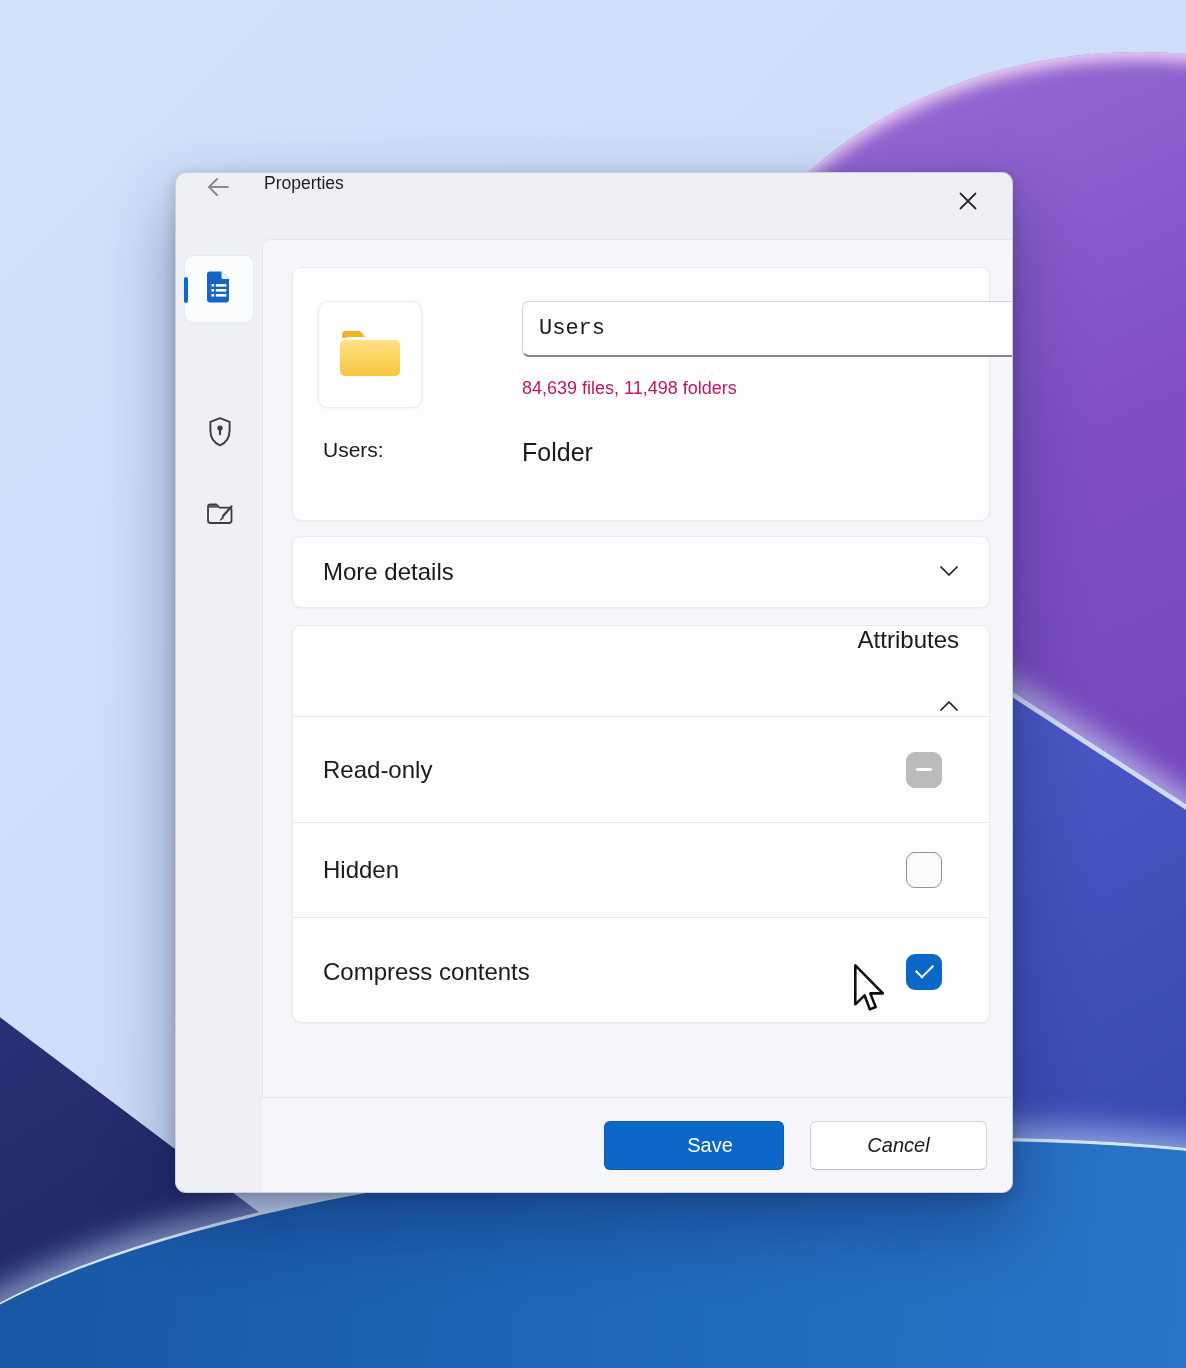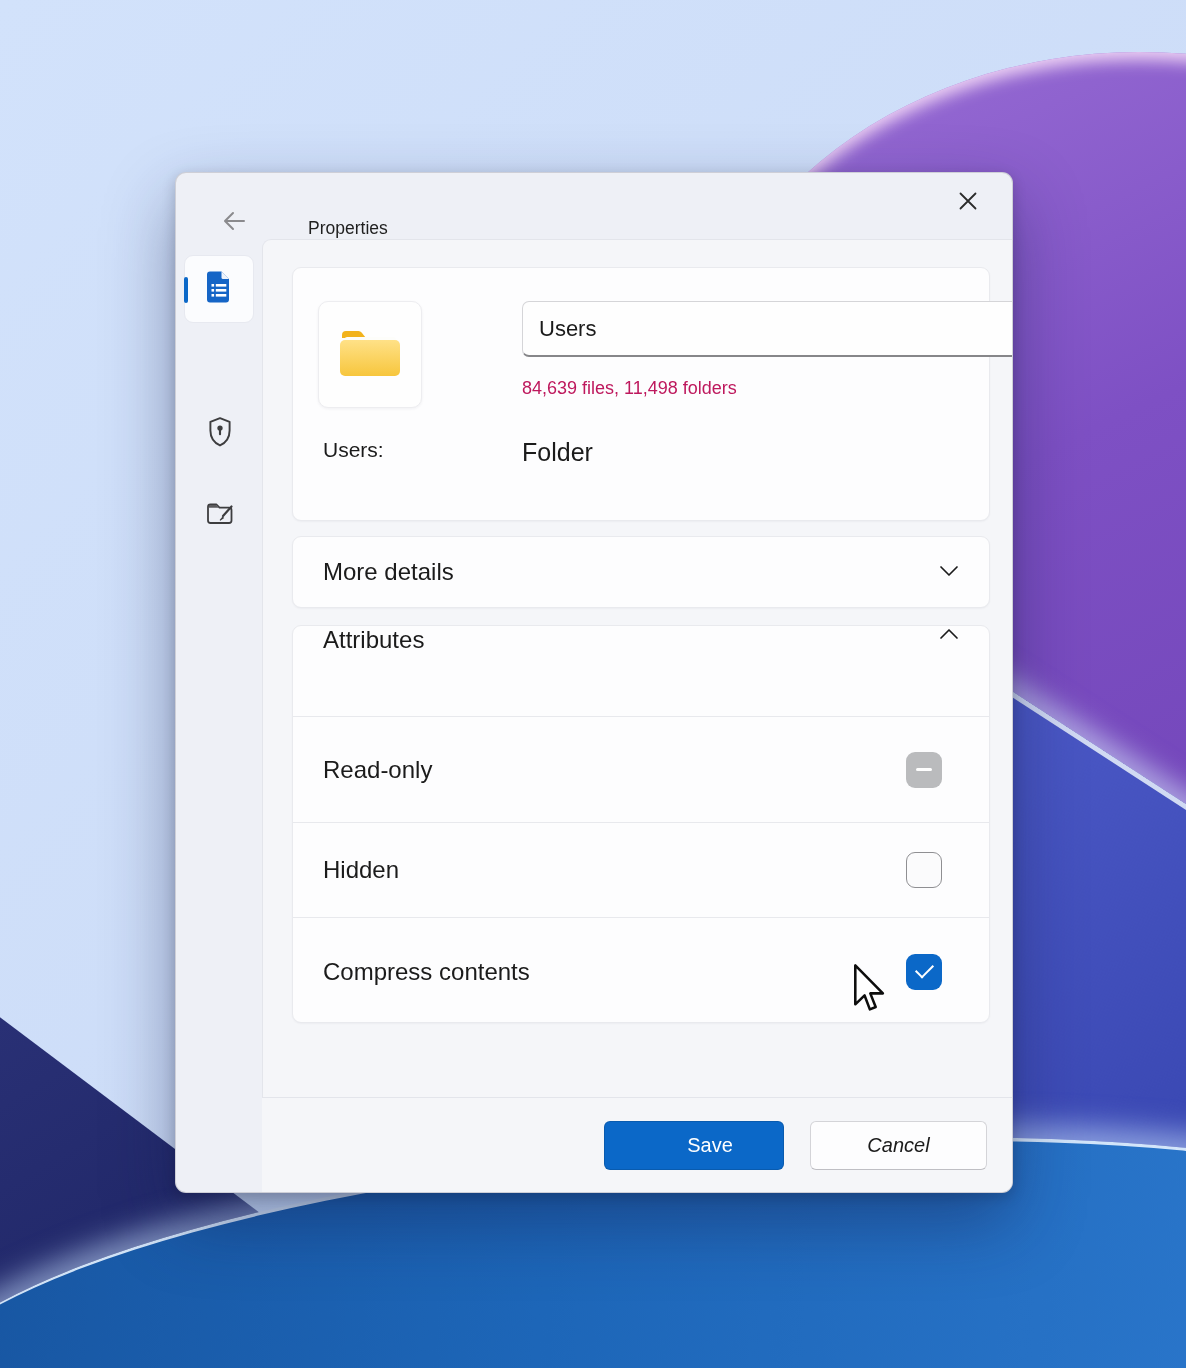--- a/index.html
+++ b/index.html
@@ -36,21 +36,21 @@
     border-top:4px solid rgba(230,242,255,.9);
     box-shadow:0 -14px 28px rgba(198,224,255,.55);
   }
   
   .dialog{
     position:absolute;left:175px;top:172px;width:838px;height:1021px;
     background:#eef0f6;border:1px solid rgba(60,60,80,.18);border-radius:11px;
     box-shadow:0 30px 70px rgba(18,28,76,.42),0 4px 14px rgba(0,0,0,.18);
     overflow:hidden;box-sizing:border-box;
   }
-  .titlebar{position:absolute;left:16px;top:0;right:0;height:66px;display:flex;align-items:flex-end;gap:28px;}
+  .titlebar{position:absolute;left:0;top:0;right:0;height:66px;display:flex;align-items:flex-start;}
   .back-btn{margin-left:26px;width:32px;height:32px;display:flex;align-items:center;justify-content:center;border-radius:6px;}
   .title{margin-left:30px;font-size:17.5px;color:#1f1f1f;}
   .close-btn{position:absolute;right:28px;top:14px;width:32px;height:32px;display:flex;align-items:center;justify-content:center;border-radius:6px;}
   
   .sidebar{position:absolute;left:0;top:66px;bottom:0;width:86px;}
   .side-item-selected{
     position:absolute;left:8px;top:16px;width:70px;height:68px;
     background:#fbfcfe;border:1px solid #e7e9f0;border-radius:9px;
     display:flex;align-items:center;justify-content:center;box-sizing:border-box;
   }
@@ -72,28 +72,28 @@
   .card-info{top:27px;height:254px;}
   .folder-card{
     position:absolute;left:25px;top:33px;width:102px;height:105px;
     background:#fefefe;border:1px solid #ededf0;border-radius:10px;
     display:flex;align-items:center;justify-content:center;
     box-shadow:0 1px 3px rgba(30,30,60,.06);
   }
   .name-input{
     position:absolute;left:229px;top:33px;width:524px;height:56px;box-sizing:border-box;
     background:#fefefe;border:1px solid #d5d5d8;border-bottom:2px solid #868689;border-radius:7px;
-    padding:0 16px;font-size:22px;color:#1b1b1b;font-family:Liberation Sans, sans-serif;outline:none;
+    padding:0 16px;font-size:22px;color:#1b1b1b;font-family:Liberation Mono, monospace;outline:none;
   }
   .summary{position:absolute;left:229px;top:110px;font-size:18px;color:#be185d;}
   .type-label{position:absolute;left:30px;top:170px;font-size:21px;}
   .type-value{position:absolute;left:229px;top:170px;font-size:25px;}
   .card-more{top:296px;height:72px;display:flex;align-items:center;justify-content:space-between;padding:0 30px;}
   .card-attr{top:385px;height:398px;padding:0;}
-  .attr-head{height:90px;display:flex;align-items:flex-start;justify-content:space-between;padding:0 30px;}
+  .attr-head{height:90px;display:flex;align-items:flex-end;justify-content:space-between;padding:0 30px;flex-direction:column;}
   .attr-row{display:flex;align-items:center;justify-content:space-between;padding:0 30px 0 30px;border-top:1px solid #e8e9ed;gap:20px;}
   .attr-row .cbwrap{margin-right:17px;}
   .row-0{height:105px;}
   .row-1{height:94px;}
   .row-2{height:108px;}
   .section-label{font-size:24px;color:#1b1b1b;}
   
   .cb{width:36px;height:36px;border-radius:9px;box-sizing:border-box;display:flex;align-items:center;justify-content:center;}
   .cb-unchecked{background:#fbfbfc;border:1.5px solid #8f8f92;}
   .cb-indeterminate{background:#babbbd;}

